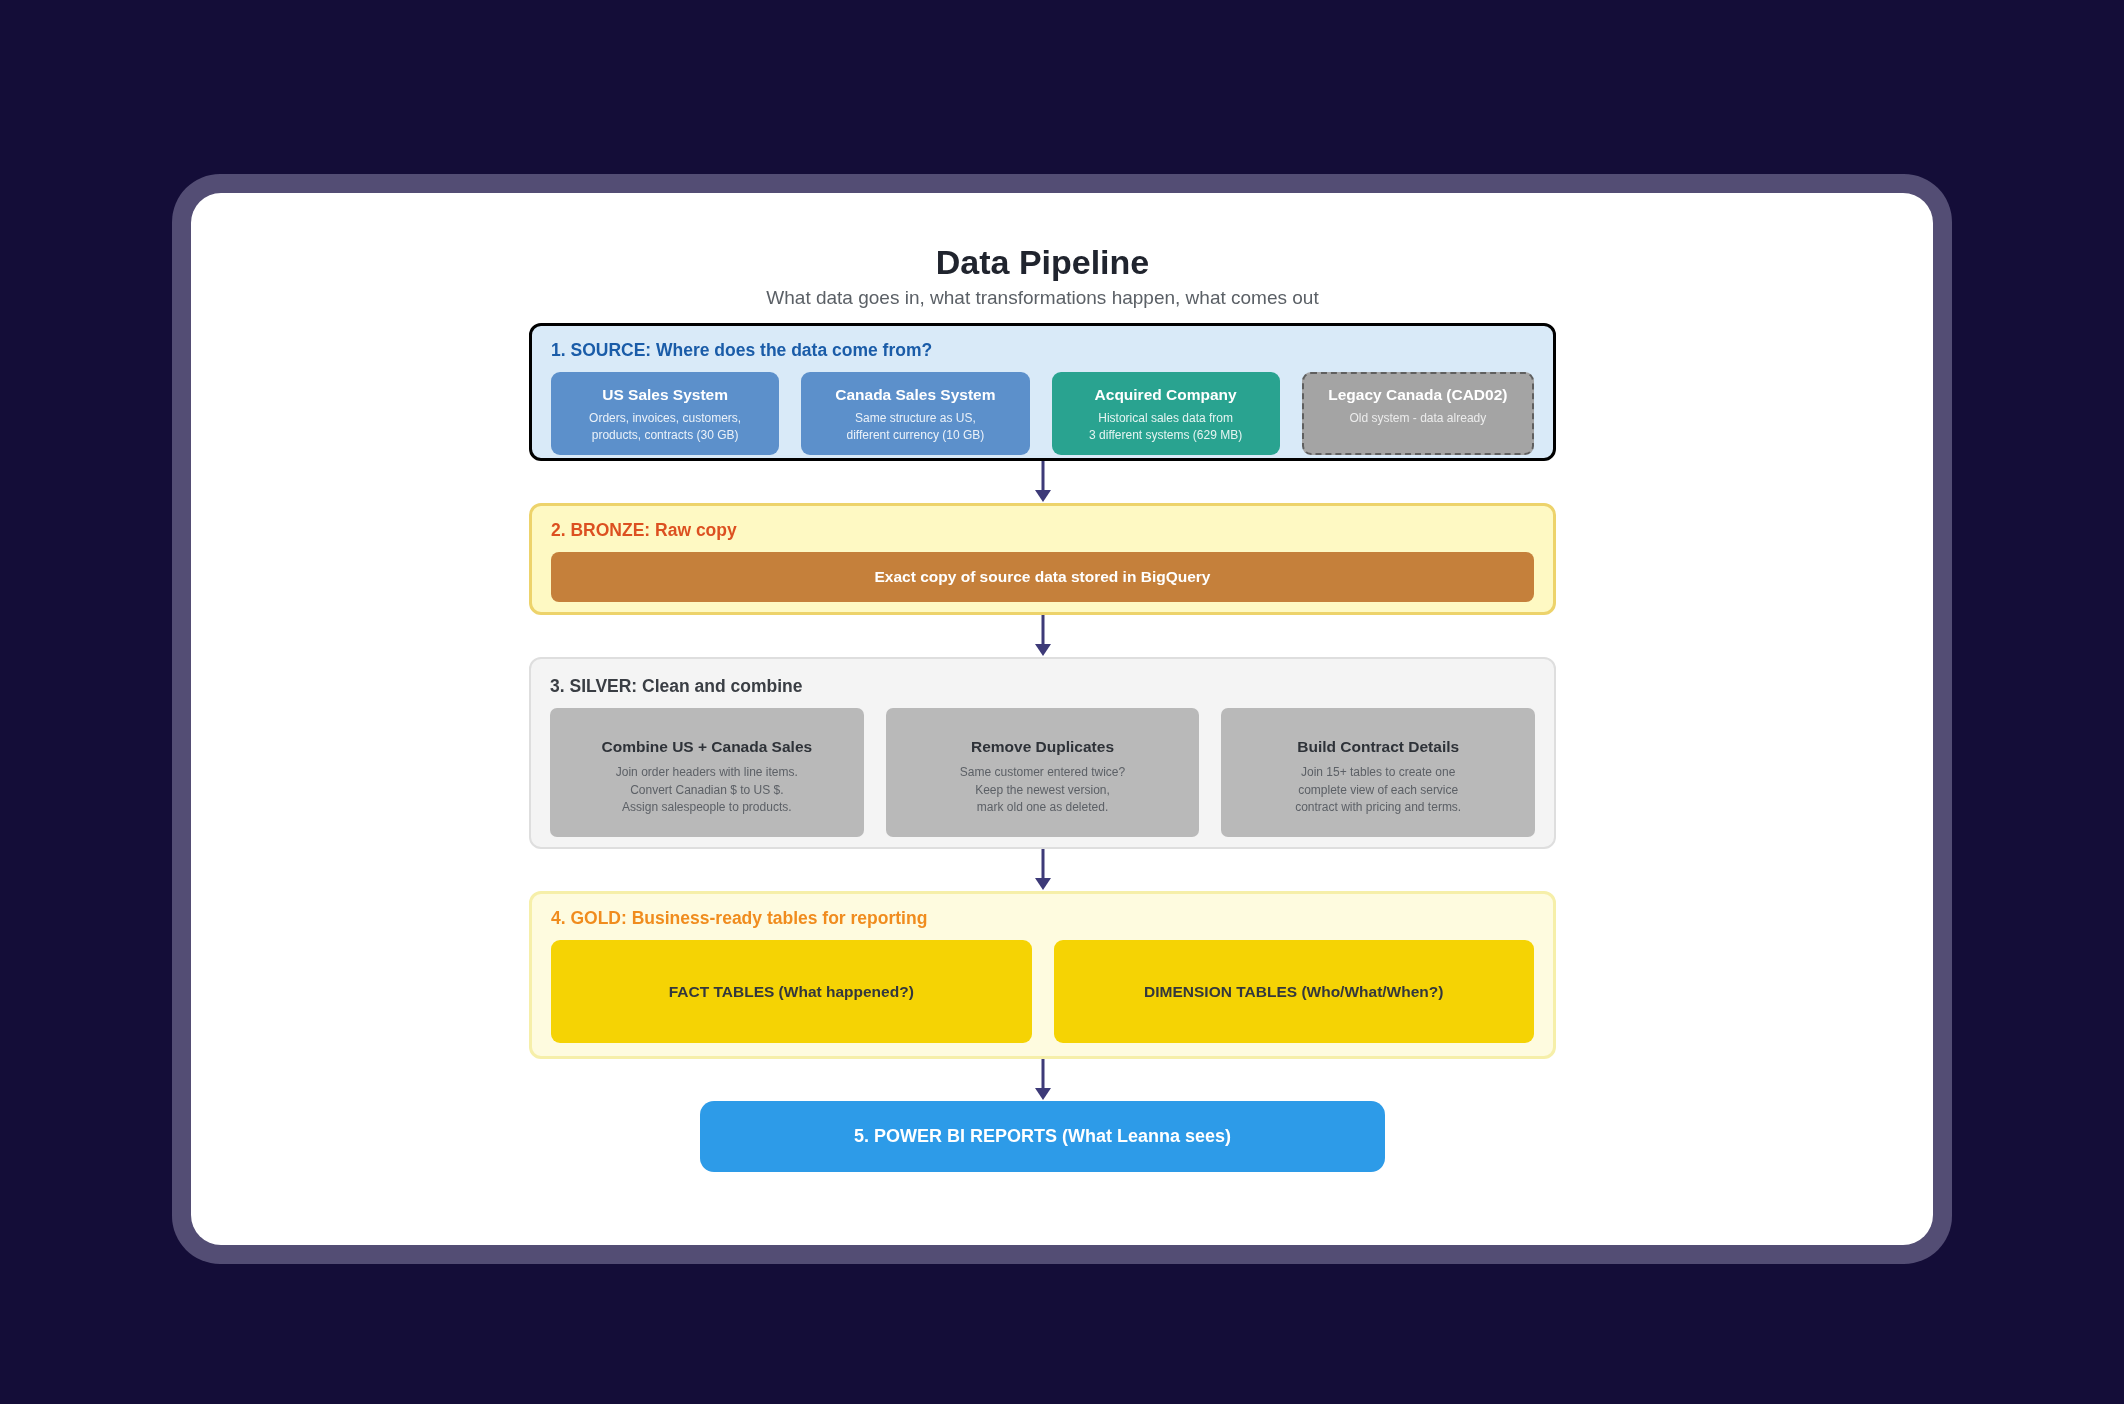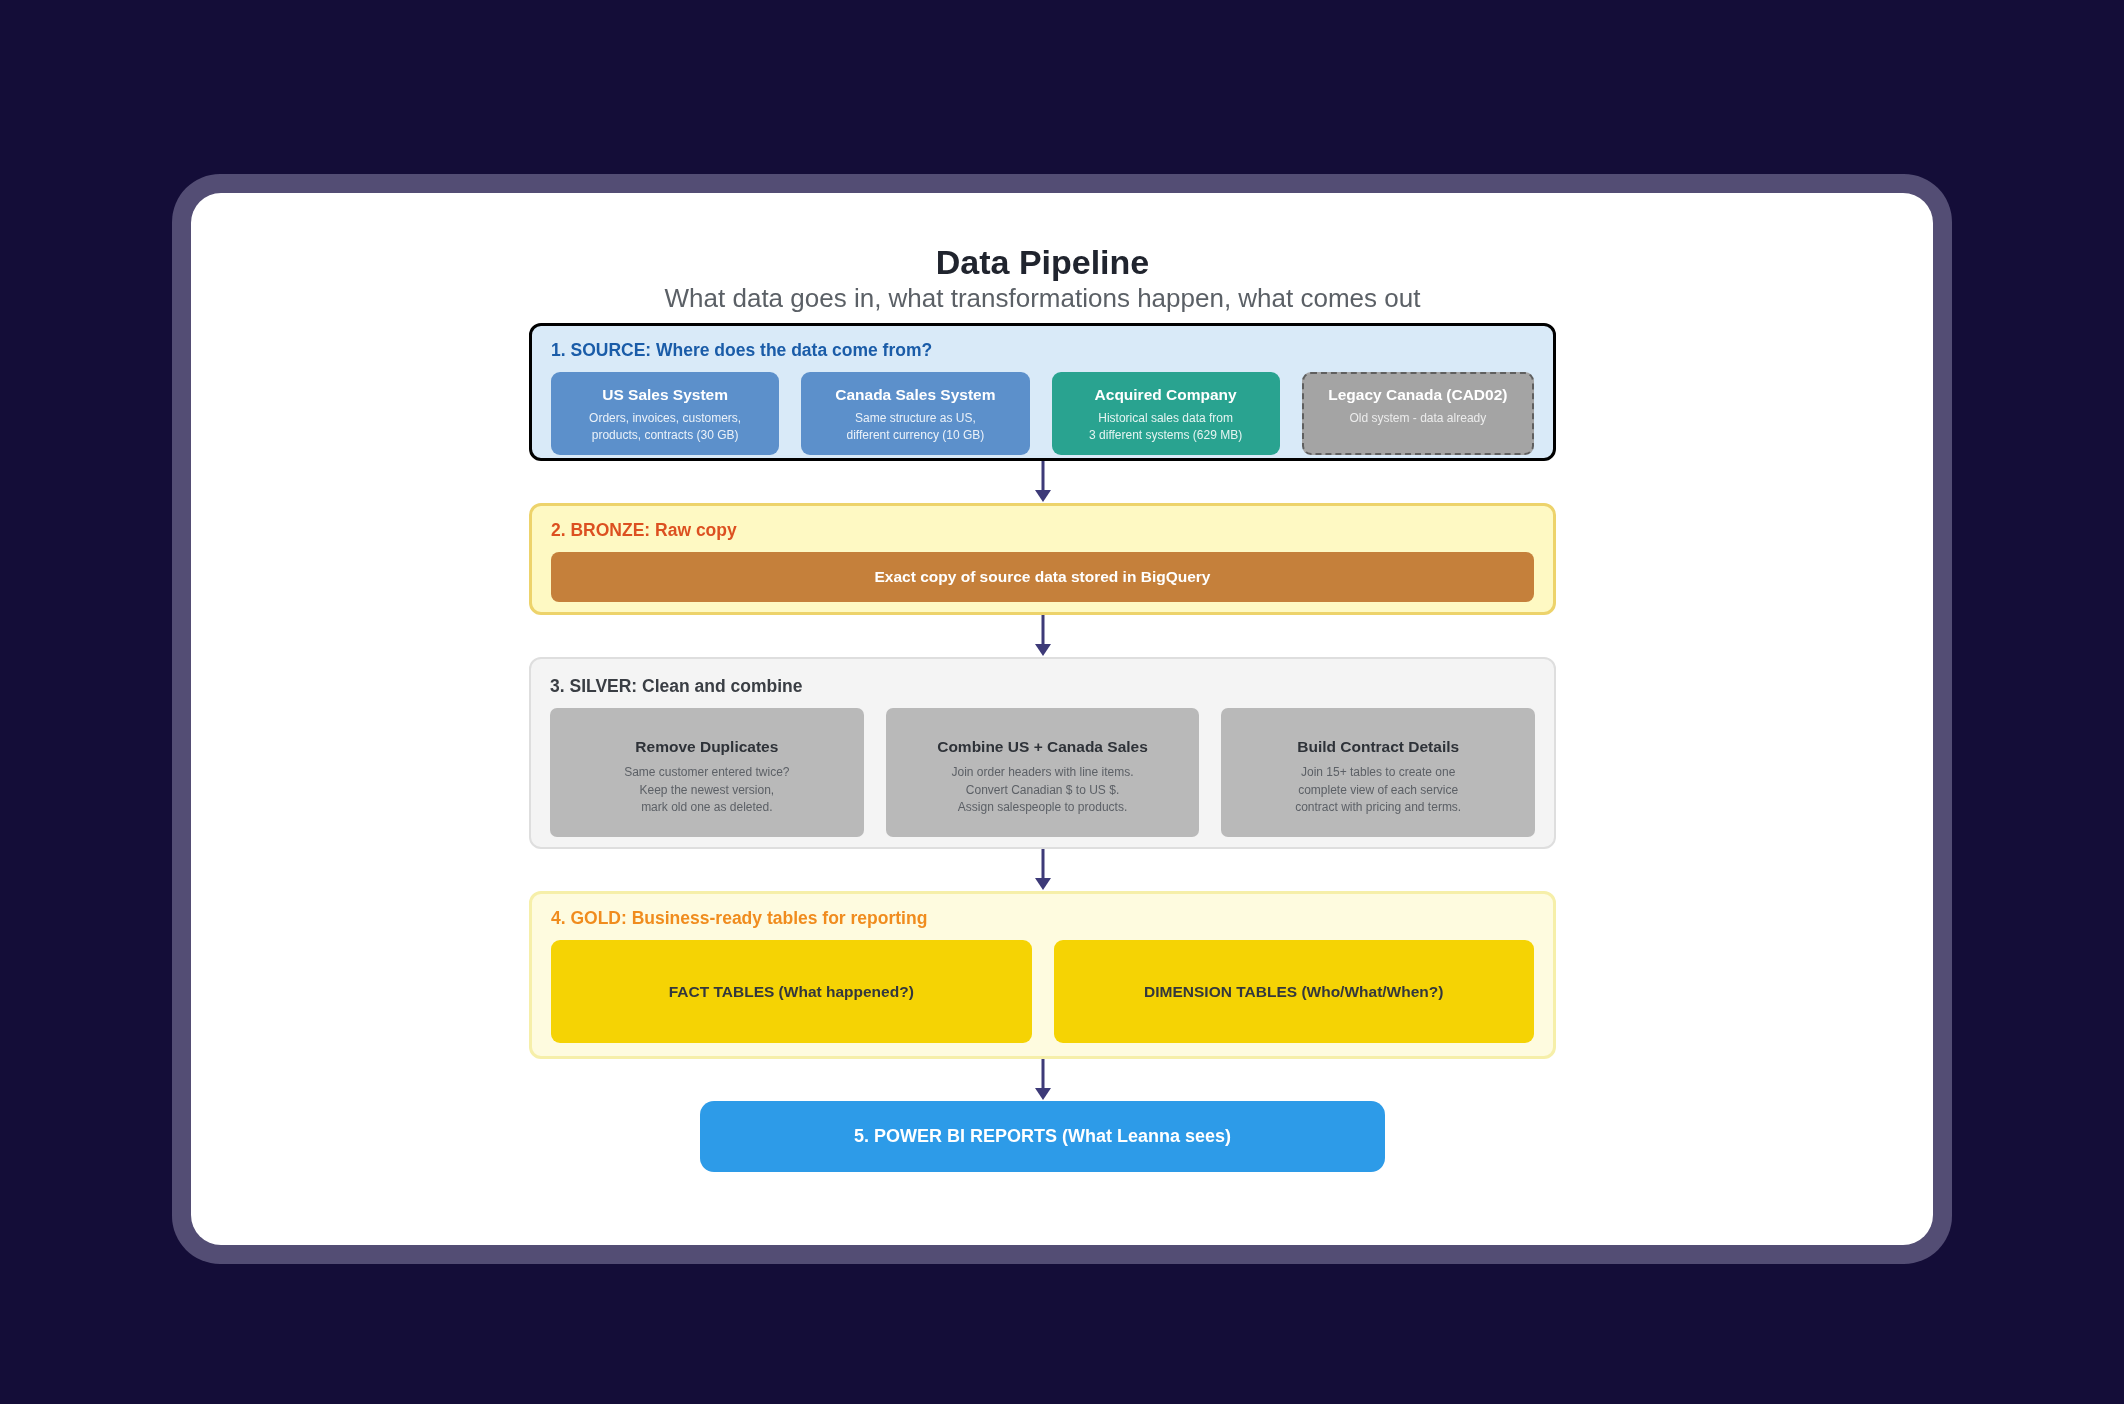--- a/index.html
+++ b/index.html
@@ -31,21 +31,21 @@
     padding: 49px 377px 0 338px;
   }
   .page-title {
     font-size: 34px;
     line-height: 40px;
     font-weight: 700;
     color: #20242E;
     text-align: center;
   }
   .page-subtitle {
-    font-size: 26px;
+    font-size: 19px;
     line-height: 24px;
     margin-top: 4px;
     color: #5B6066;
     text-align: center;
   }
   .sec {
     box-sizing: border-box;
     border-radius: 12px;
     padding: 13px 19px 0 19px;
   }
@@ -196,33 +196,33 @@
       <div class="sec-h">2. BRONZE: Raw copy</div>
       <div class="bronze-bar">Exact copy of source data stored in BigQuery</div>
     </div>
 
     <div class="arrow"></div>
 
     <div class="sec sec-silver">
       <div class="sec-h">3. SILVER: Clean and combine</div>
       <div class="row">
         <div class="gbox">
+          <div class="gbox-t">Combine US + Canada Sales</div>
+          <div class="gbox-s">
+            <span>Join order headers with line items.</span><br>
+            <span>Convert Canadian $ to US $.</span><br>
+            <span>Assign salespeople to products.</span>
+          </div>
+        </div>
+        <div class="gbox">
           <div class="gbox-t">Remove Duplicates</div>
           <div class="gbox-s">
             <span>Same customer entered twice?</span><br>
             <span>Keep the newest version,</span><br>
             <span>mark old one as deleted.</span>
-          </div>
-        </div>
-        <div class="gbox">
-          <div class="gbox-t">Combine US + Canada Sales</div>
-          <div class="gbox-s">
-            <span>Join order headers with line items.</span><br>
-            <span>Convert Canadian $ to US $.</span><br>
-            <span>Assign salespeople to products.</span>
           </div>
         </div>
         <div class="gbox">
           <div class="gbox-t">Build Contract Details</div>
           <div class="gbox-s">
             <span>Join 15+ tables to create one</span><br>
             <span>complete view of each service</span><br>
             <span>contract with pricing and terms.</span>
           </div>
         </div>

